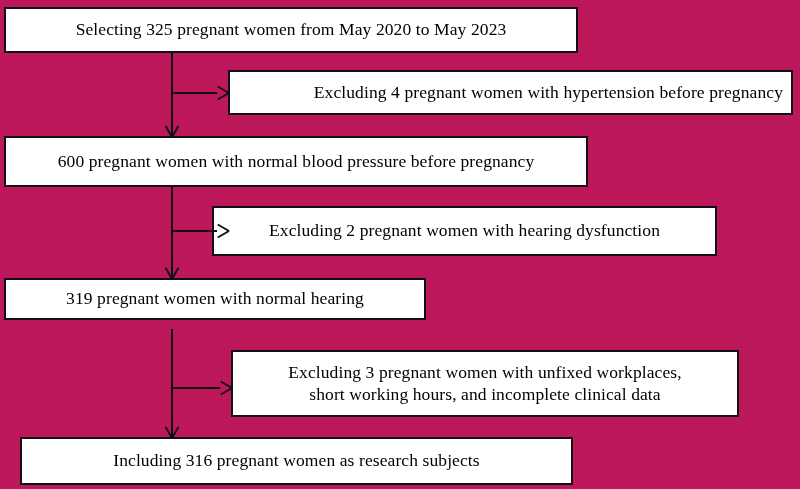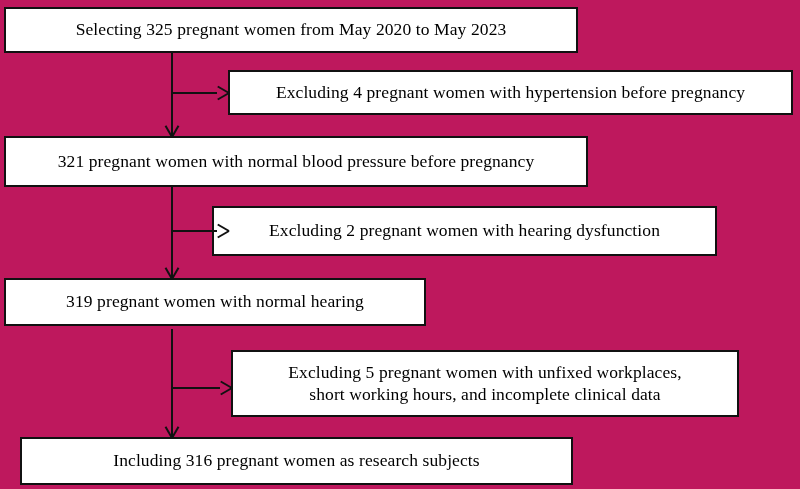--- a/index.html
+++ b/index.html
@@ -35,24 +35,24 @@
     padding: 2px 8px;
   }
   .node .label {
     display: block;
     width: 100%;
     white-space: pre-line;
   }
   
   #node-select      { left: 4px;   top: 7px;   width: 574px; height: 46px; }
   #node-normal-bp   { left: 4px;   top: 136px; width: 584px; height: 51px; }
-  #node-normal-hear { left: 4px;   top: 278px; width: 422px; height: 48px; }
+  #node-normal-hear { left: 4px;   top: 278px; width: 422px; height: 42px; }
   #node-included    { left: 20px;   top: 437px; width: 553px; height: 48px; }
   
-  #node-excl-htn    { left: 228px; top: 70px;  width: 565px; height: 45px; }
+  #node-excl-htn    { left: 228px; top: 70px;  width: 565px; height: 45px; text-align: right; }
   #node-excl-hear   { left: 212px; top: 206px; width: 505px; height: 50px; }
   #node-excl-other  { left: 231px; top: 350px; width: 508px; height: 67px; }
 
   
   .vline {
     position: absolute;
     width: 2px;
     background: #111111;
   }
   .hline {
@@ -111,41 +111,41 @@
 </head>
 <body>
 
 <div id="flowchart">
 
   <div class="node" id="node-select">
     <span class="label">Selecting 325 pregnant women from May 2020 to May 2023</span>
   </div>
 
   <div class="node" id="node-normal-bp">
-    <span class="label">321 pregnant women with normal blood pressure before pregnancy</span>
+    <span class="label">600 pregnant women with normal blood pressure before pregnancy</span>
   </div>
 
   <div class="node" id="node-normal-hear">
     <span class="label">319 pregnant women with normal hearing</span>
   </div>
 
   <div class="node" id="node-included">
     <span class="label">Including 316 pregnant women as research subjects</span>
   </div>
 
   <div class="node" id="node-excl-htn">
     <span class="label">Excluding 4 pregnant women with hypertension before pregnancy</span>
   </div>
 
   <div class="node" id="node-excl-hear">
     <span class="label">Excluding 2 pregnant women with hearing dysfunction</span>
   </div>
 
   <div class="node" id="node-excl-other">
-    <span class="label">Excluding 5 pregnant women with unfixed workplaces,
+    <span class="label">Excluding 3 pregnant women with unfixed workplaces,
 short working hours, and incomplete clinical data</span>
   </div>
 
   <div class="vline" id="v1"></div>
   <div class="arrow-down" id="v1head"></div>
   <div class="hline" id="h1"></div>
   <div class="arrow-right" id="h1head"></div>
 
   <div class="vline" id="v2"></div>
   <div class="arrow-down" id="v2head"></div>

